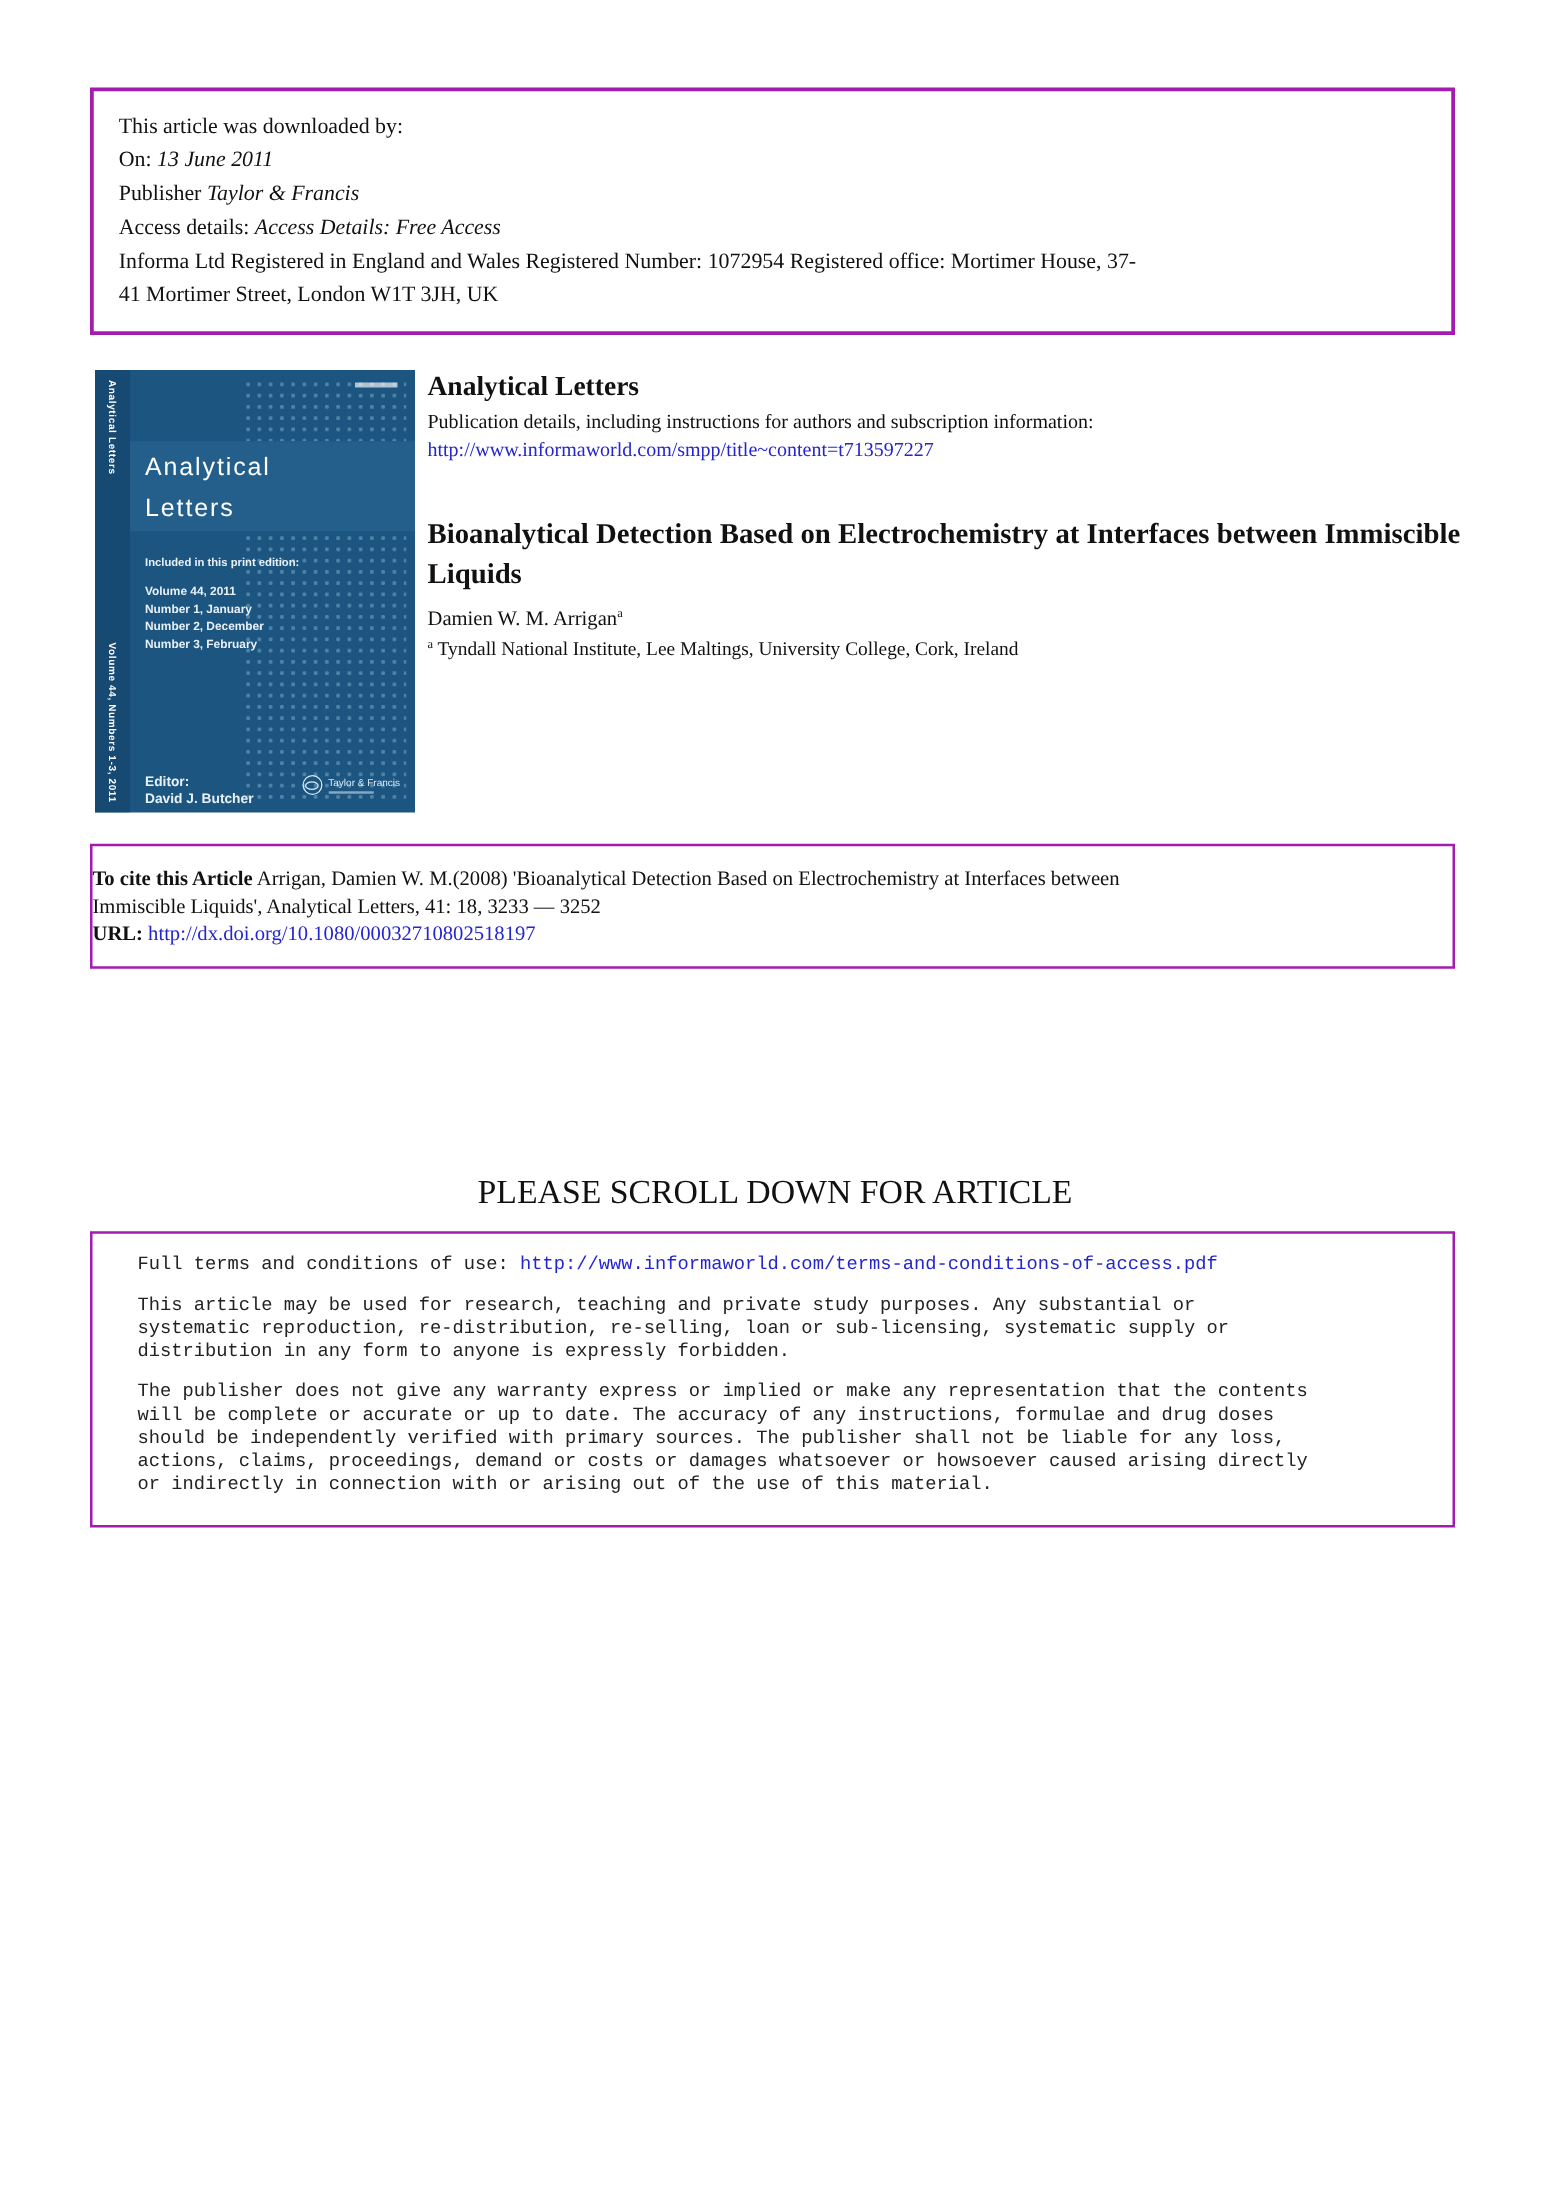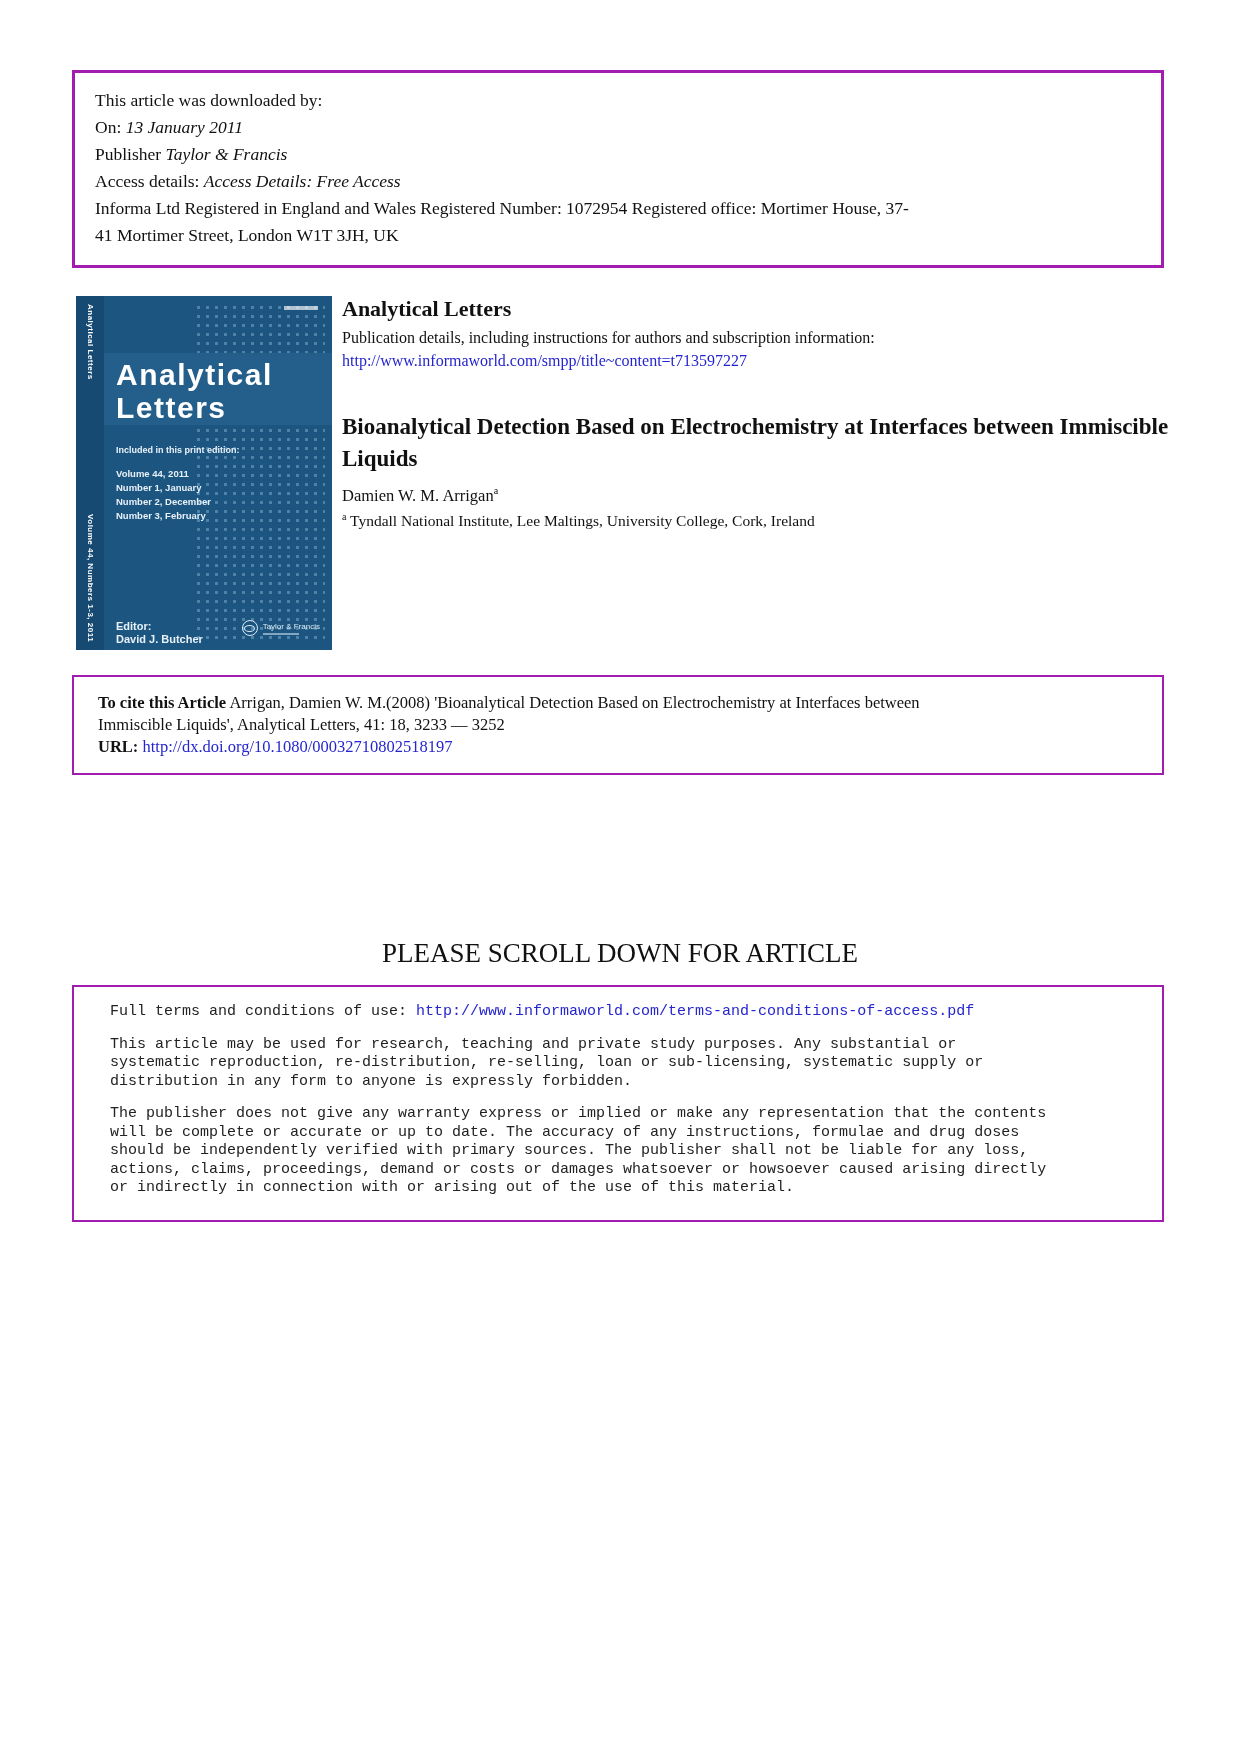--- a/index.html
+++ b/index.html
@@ -21,60 +21,60 @@
 
   
   .cover{position:relative;width:256px;height:354px;background:#1c5580;flex:0 0 auto;overflow:hidden;}
   .cover .dots{position:absolute;background-image:radial-gradient(circle, rgba(140,185,215,0.45) 1.4px, rgba(0,0,0,0) 1.9px);background-size:9px 9px;}
   .dots-top{left:118px;right:7px;top:7px;height:50px;}
   .dots-main{left:118px;right:7px;top:130px;bottom:7px;}
   .cover-spine{position:absolute;left:0;top:0;bottom:0;width:28px;background:#174a72;display:flex;flex-direction:column;justify-content:space-between;align-items:center;padding:8px 0;box-sizing:border-box;}
   .spine-text{writing-mode:vertical-rl;color:#fff;font-family:"Liberation Sans",sans-serif;font-weight:bold;font-size:8px;letter-spacing:0.5px;}
   .cover-mark{position:absolute;right:14px;top:10px;width:34px;height:4px;background:rgba(255,255,255,0.65);}
   .cover-band{position:absolute;left:28px;right:0;top:57px;height:72px;background:#245e8a;}
-  .cover-title{position:absolute;left:40px;top:62px;color:#fff;font-family:"Liberation Sans",sans-serif;font-weight:bold;font-size:30px;line-height:33px;letter-spacing:1.5px;}
+  .cover-title{position:absolute;left:40px;top:62px;color:#fff;font-family:"Liberation Sans",sans-serif;font-weight:normal;font-size:20px;line-height:33px;letter-spacing:1.5px;}
   .cover-included{position:absolute;left:40px;top:149px;color:#e8f1f8;font-family:"Liberation Sans",sans-serif;font-weight:bold;font-size:9px;}
   .cover-volume{position:absolute;left:40px;top:171px;color:#e8f1f8;font-family:"Liberation Sans",sans-serif;font-weight:bold;font-size:9.5px;line-height:14px;}
   .cover-editor{position:absolute;left:40px;bottom:4px;color:#e8f1f8;font-family:Liberation Sans, sans-serif;font-weight:bold;font-size:11px;line-height:13px;}
   .tf-logo{position:absolute;right:12px;bottom:14px;display:flex;align-items:center;color:#dceaf5;font-family:"Liberation Sans",sans-serif;font-size:8px;}
   .tf-circle{width:16px;height:16px;border:1px solid #dceaf5;border-radius:50%;display:flex;align-items:center;justify-content:center;margin-right:5px;box-sizing:border-box;}
   .tf-ellipse{width:9px;height:5px;border:1px solid #dceaf5;border-radius:50%;}
   .tf-text-wrap{display:flex;flex-direction:column;}
   .tf-sub{width:36px;height:2px;background:rgba(220,234,245,0.55);margin-top:2px;}
 
   
   .journal-info{margin-left:10px;padding-top:0;width:830px;}
   .journal-name{font-size:22px;font-weight:bold;margin:0 0 5px 0;}
   .pub-details{font-size:16px;line-height:22px;margin:0;}
   .journal-link{font-size:16px;line-height:24px;}
   .article-title{font-size:23px;line-height:32px;font-weight:bold;margin:38px 0 0 0;width:830px;}
   .author-line{font-size:16.5px;margin:10px 0 0 0;}
   .affil-line{font-size:15.5px;margin:5px 0 0 0;}
   sup{font-size:10px;}
 
   
-  .cite-box{top:675px;padding:15px 24px;font-size:16.5px;line-height:22px;}
+  .cite-box{top:675px;padding:15px 0;font-size:16.5px;line-height:22px;}
   .cite-box p{margin:0;}
 
   
   .scroll-note{position:absolute;left:0;top:938px;width:100%;text-align:center;font-family:Liberation Serif, serif;font-size:27px;color:#111;}
 
   
   .terms-box{top:985px;padding:16px 36px;font-family:"Liberation Mono","DejaVu Sans Mono",monospace;font-size:15px;line-height:18.5px;color:#222;}
   .terms-box p{margin:0 0 14px 0;}
   .terms-box p:last-child{margin-bottom:6px;}
 </style>
 </head>
 <body>
 
 <div class="page">
 
   <div class="frame download-box">
     <div><span>This article was downloaded by:</span></div>
-    <div><span>On: </span><span class="i">13 January 2011</span></div>
+    <div><span>On: </span><span class="i">13 June 2011</span></div>
     <div><span>Publisher </span><span class="i">Taylor &amp; Francis</span></div>
     <div><span>Access details: </span><span class="i">Access Details: Free Access</span></div>
     <div class="prewrap">Informa Ltd Registered in England and Wales Registered Number: 1072954 Registered office: Mortimer House, 37-
 41 Mortimer Street, London W1T 3JH, UK</div>
   </div>
 
   <div class="journal-row">
 
     <div class="cover">
       <div class="dots dots-top"></div>

